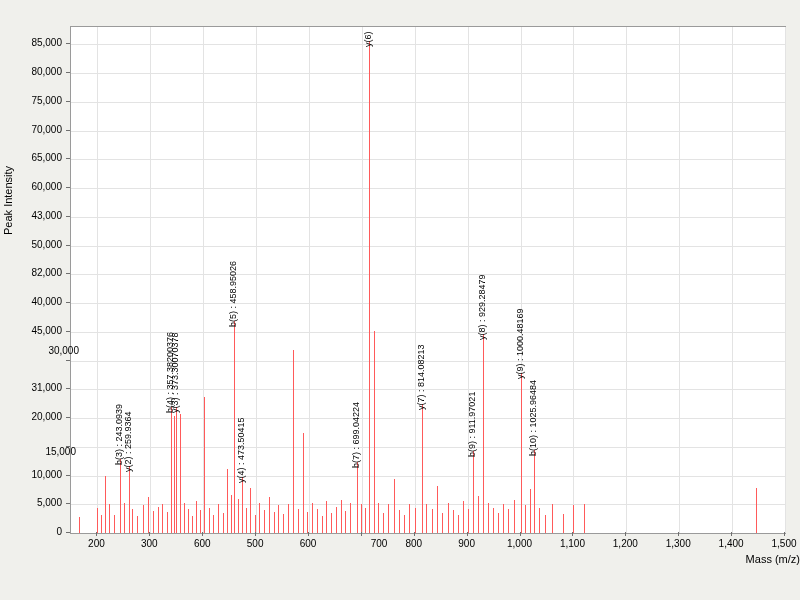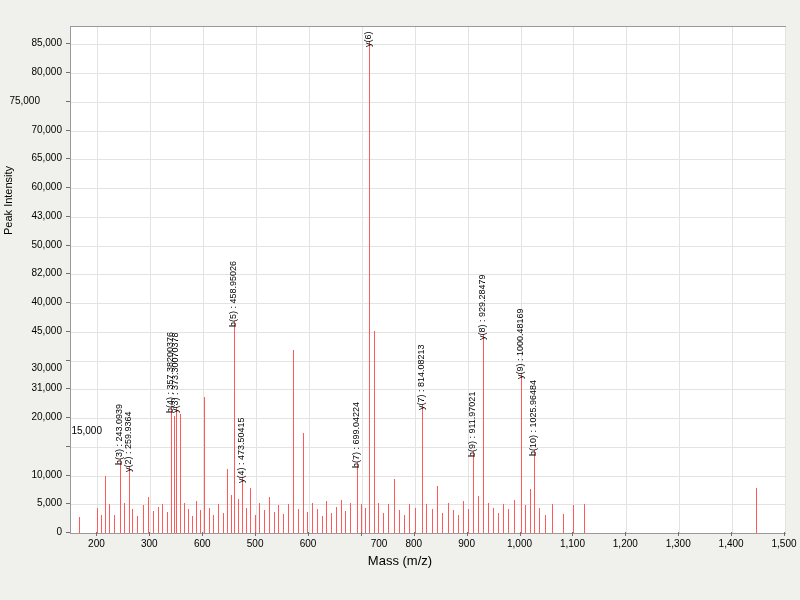--- a/index.html
+++ b/index.html
@@ -107,22 +107,22 @@
     color: #000;
     transform: rotate(-90deg);
     transform-origin: left top;
     white-space: nowrap;
   }
   #x-axis-title {
     position: absolute;
     left: 0;
     top: 553px;
     width: 800px;
-    text-align: center;
-    font-size: 13px;
+    text-align: right;
+    font-size: 11px;
     color: #000;
   }
   #footer-box {
     position: absolute;
     left: 244px;
     top: 576px;
     width: 312px;
     height: 20px;
     background: #ffffff;
     border: 1px solid #8a8a8a;
@@ -298,45 +298,45 @@
   </div>
 
   <div id="axes-decor">
       <div class="tick-y" style="top: 532px; left: 66px; position: absolute;"></div>
       <div class="ylabel-text" style="left: 0px; width: 62px; top: 526px;">0</div>
       <div class="tick-y" style="top: 503.25px; left: 66px; position: absolute;"></div>
       <div class="ylabel-text" style="left: 0px; width: 62px; top: 497.25px;">5,000</div>
       <div class="tick-y" style="top: 474.5px; left: 66px; position: absolute;"></div>
       <div class="ylabel-text" style="left: 0px; width: 62px; top: 468.5px;">10,000</div>
       <div class="tick-y" style="top: 445.75px; left: 66px; position: absolute;"></div>
-      <div class="ylabel-text" style="left: 0px; width: 62px; top: 425px; margin-left: 40px;">15,000</div>
+      <div class="ylabel-text" style="left: 0px; width: 76px; top: 446px;">15,000</div>
       <div class="tick-y" style="top: 417px; left: 66px; position: absolute;"></div>
       <div class="ylabel-text" style="left: 0px; width: 62px; top: 411px;">20,000</div>
       <div class="tick-y" style="top: 388.25px; left: 66px; position: absolute;"></div>
       <div class="ylabel-text" style="left: 0px; width: 62px; top: 382.25px;">31,000</div>
       <div class="tick-y" style="top: 359.5px; left: 66px; position: absolute;"></div>
-      <div class="ylabel-text" style="left: 0px; width: 62px; top: 362px;">30,000</div>
+      <div class="ylabel-text" style="left: 0px; width: 62px; top: 345px; padding-left: 17px;">30,000</div>
       <div class="tick-y" style="top: 330.75px; left: 66px; position: absolute;"></div>
       <div class="ylabel-text" style="left: 0px; width: 62px; top: 324.75px;">45,000</div>
       <div class="tick-y" style="top: 302px; left: 66px; position: absolute;"></div>
       <div class="ylabel-text" style="left: 0px; width: 62px; top: 296px;">40,000</div>
       <div class="tick-y" style="top: 273.25px; left: 66px; position: absolute;"></div>
       <div class="ylabel-text" style="left: 0px; width: 62px; top: 267.25px;">82,000</div>
       <div class="tick-y" style="top: 244.5px; left: 66px; position: absolute;"></div>
       <div class="ylabel-text" style="left: 0px; width: 62px; top: 238.5px;">50,000</div>
       <div class="tick-y" style="top: 215.75px; left: 66px; position: absolute;"></div>
       <div class="ylabel-text" style="left: 0px; width: 62px; top: 209.75px;">43,000</div>
       <div class="tick-y" style="top: 187px; left: 66px; position: absolute;"></div>
       <div class="ylabel-text" style="left: 0px; width: 62px; top: 181px;">60,000</div>
       <div class="tick-y" style="top: 158.25px; left: 66px; position: absolute;"></div>
       <div class="ylabel-text" style="left: 0px; width: 62px; top: 152.25px;">65,000</div>
       <div class="tick-y" style="top: 129.5px; left: 66px; position: absolute;"></div>
       <div class="ylabel-text" style="left: 0px; width: 62px; top: 123.5px;">70,000</div>
       <div class="tick-y" style="top: 100.75px; left: 66px; position: absolute;"></div>
-      <div class="ylabel-text" style="left: 0px; width: 40px; top: 94.75px;">75,000</div>
+      <div class="ylabel-text" style="left: 0px; width: 62px; top: 94.75px;">75,000</div>
       <div class="tick-y" style="top: 72px; left: 66px; position: absolute;"></div>
       <div class="ylabel-text" style="left: 0px; width: 62px; top: 66px;">80,000</div>
       <div class="tick-y" style="top: 43.25px; left: 66px; position: absolute;"></div>
       <div class="ylabel-text" style="left: 0px; width: 62px; top: 37.25px;">85,000</div>
       <div class="tick-x" style="left: 96.4444px; top: 532px; position: absolute;"></div>
       <div class="xlabel-text" style="left: 71.4444px; width: 50px; top: 538px;">200</div>
       <div class="tick-x" style="left: 149.333px; top: 532px; position: absolute;"></div>
       <div class="xlabel-text" style="left: 124.333px; width: 50px; top: 538px;">300</div>
       <div class="tick-x" style="left: 202.222px; top: 532px; position: absolute;"></div>
       <div class="xlabel-text" style="left: 177.222px; width: 50px; top: 538px;">600</div>

